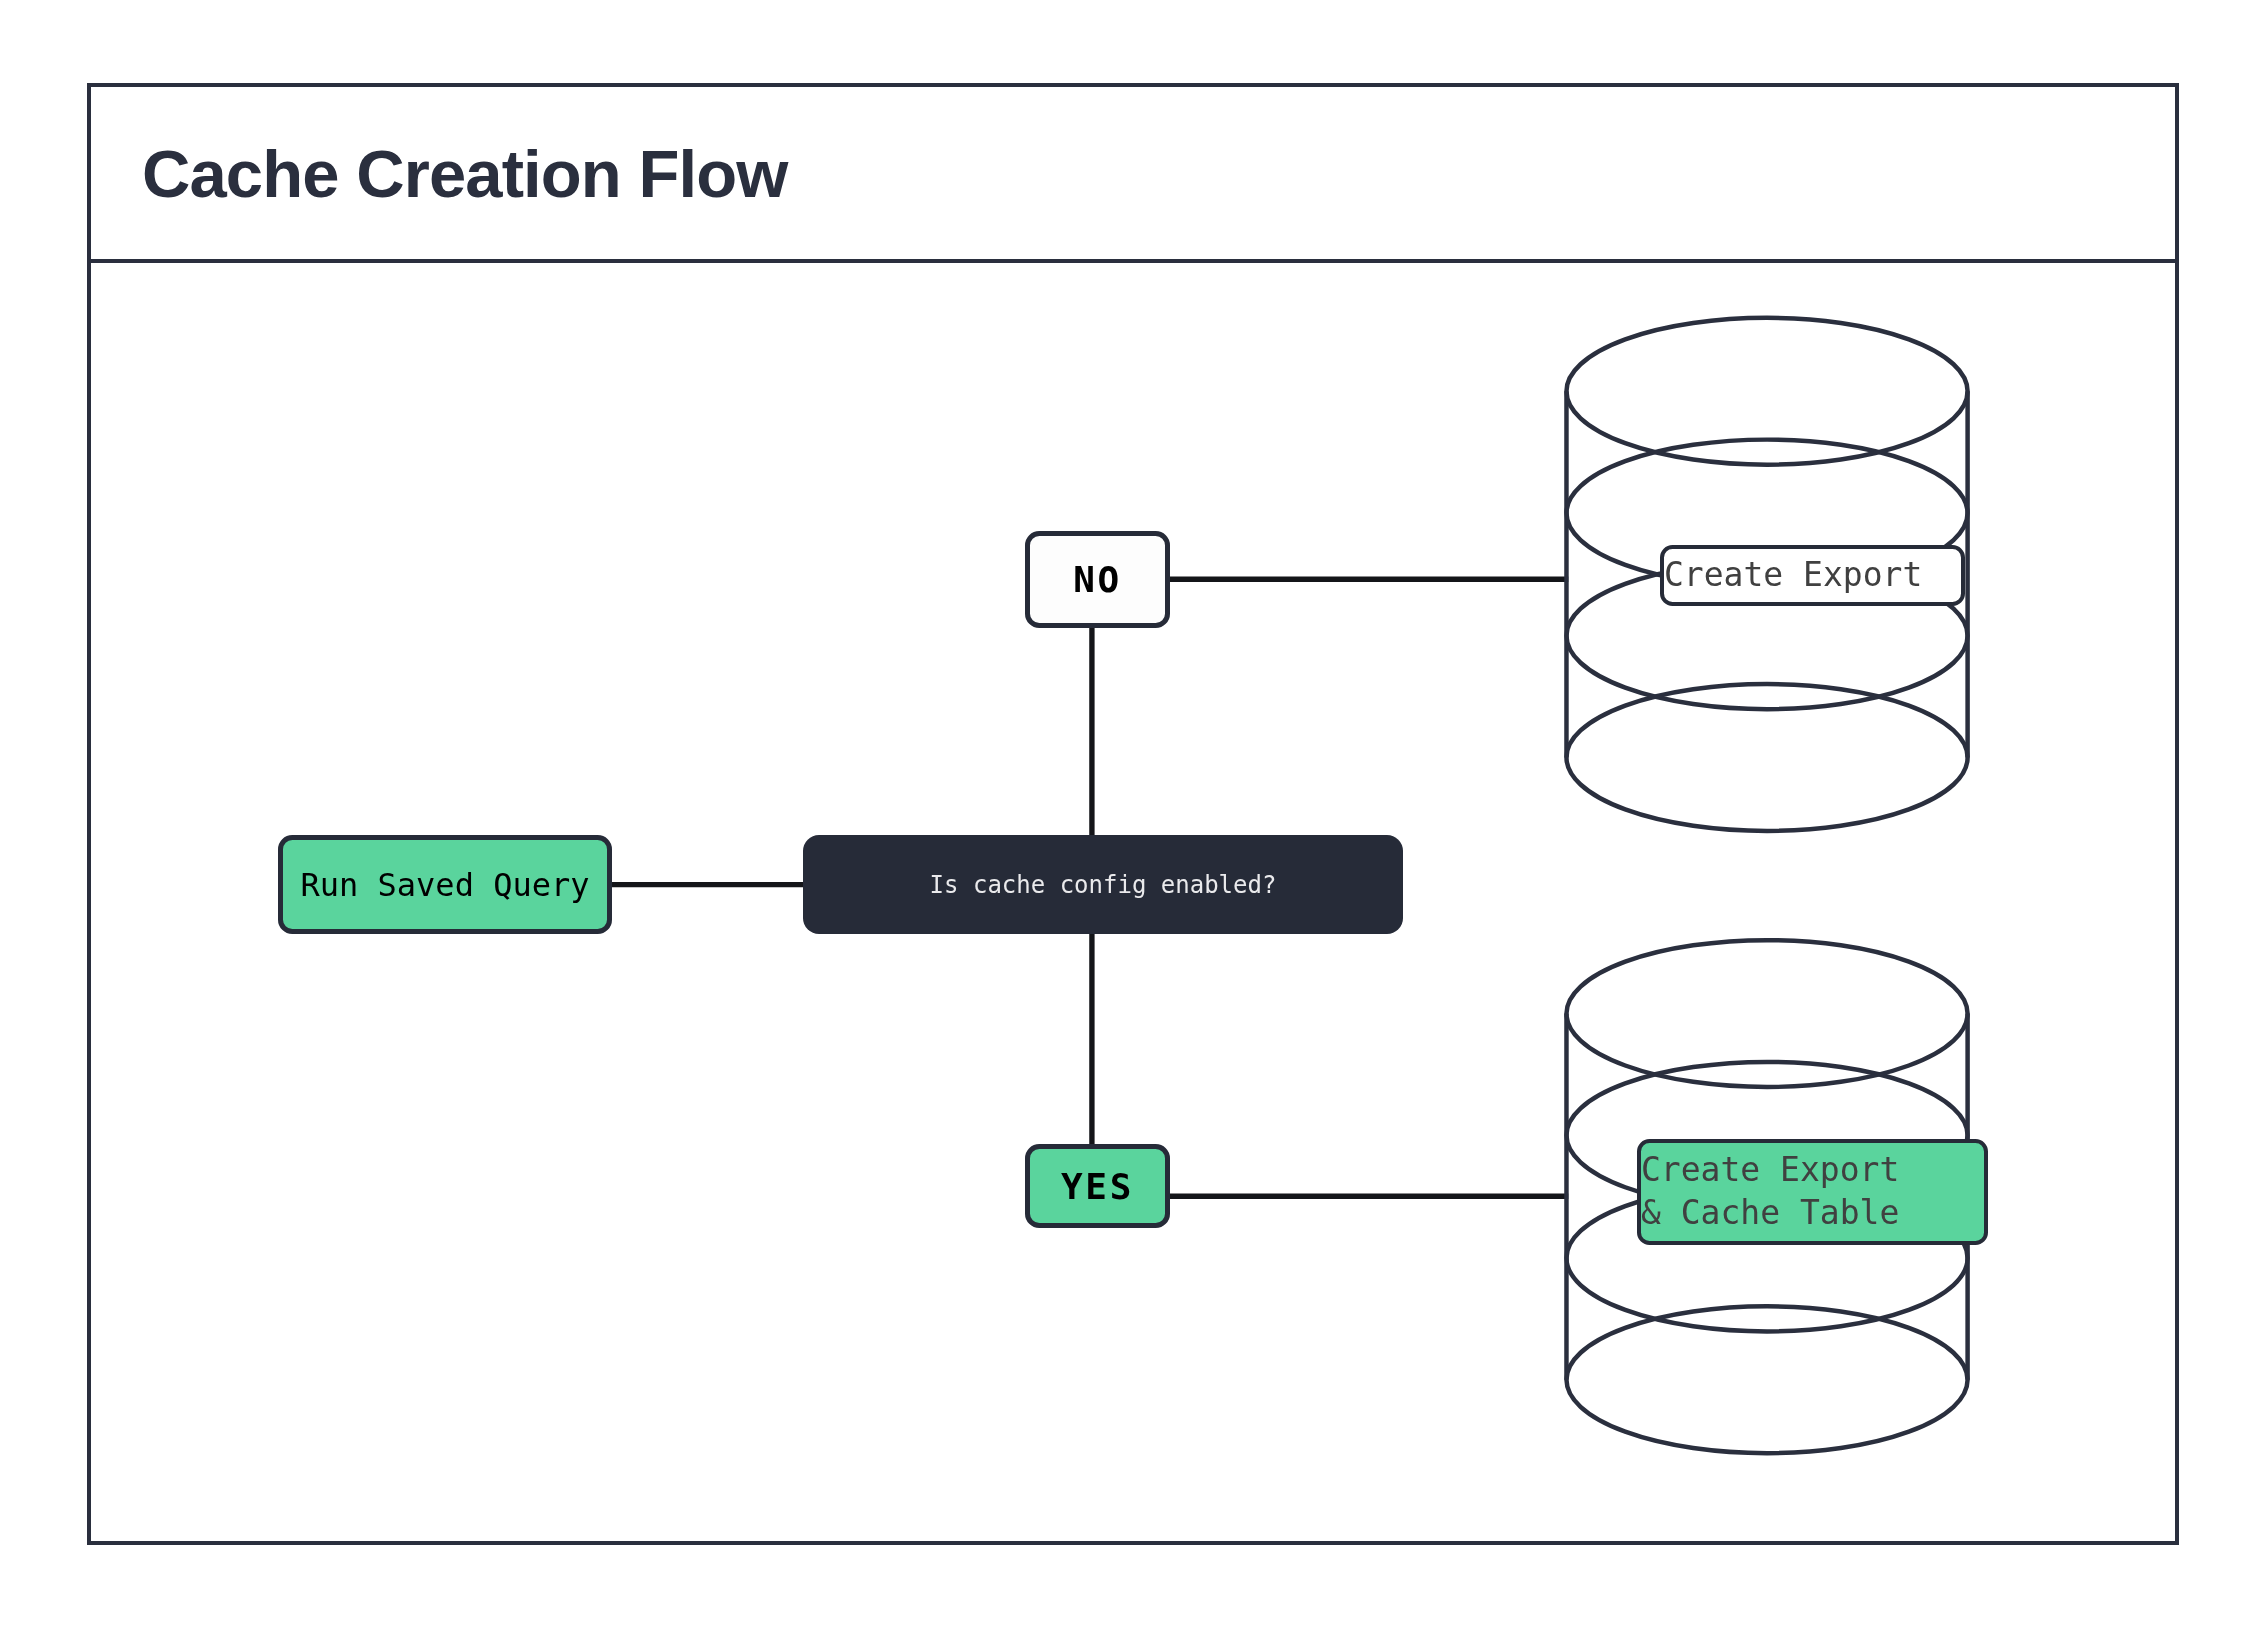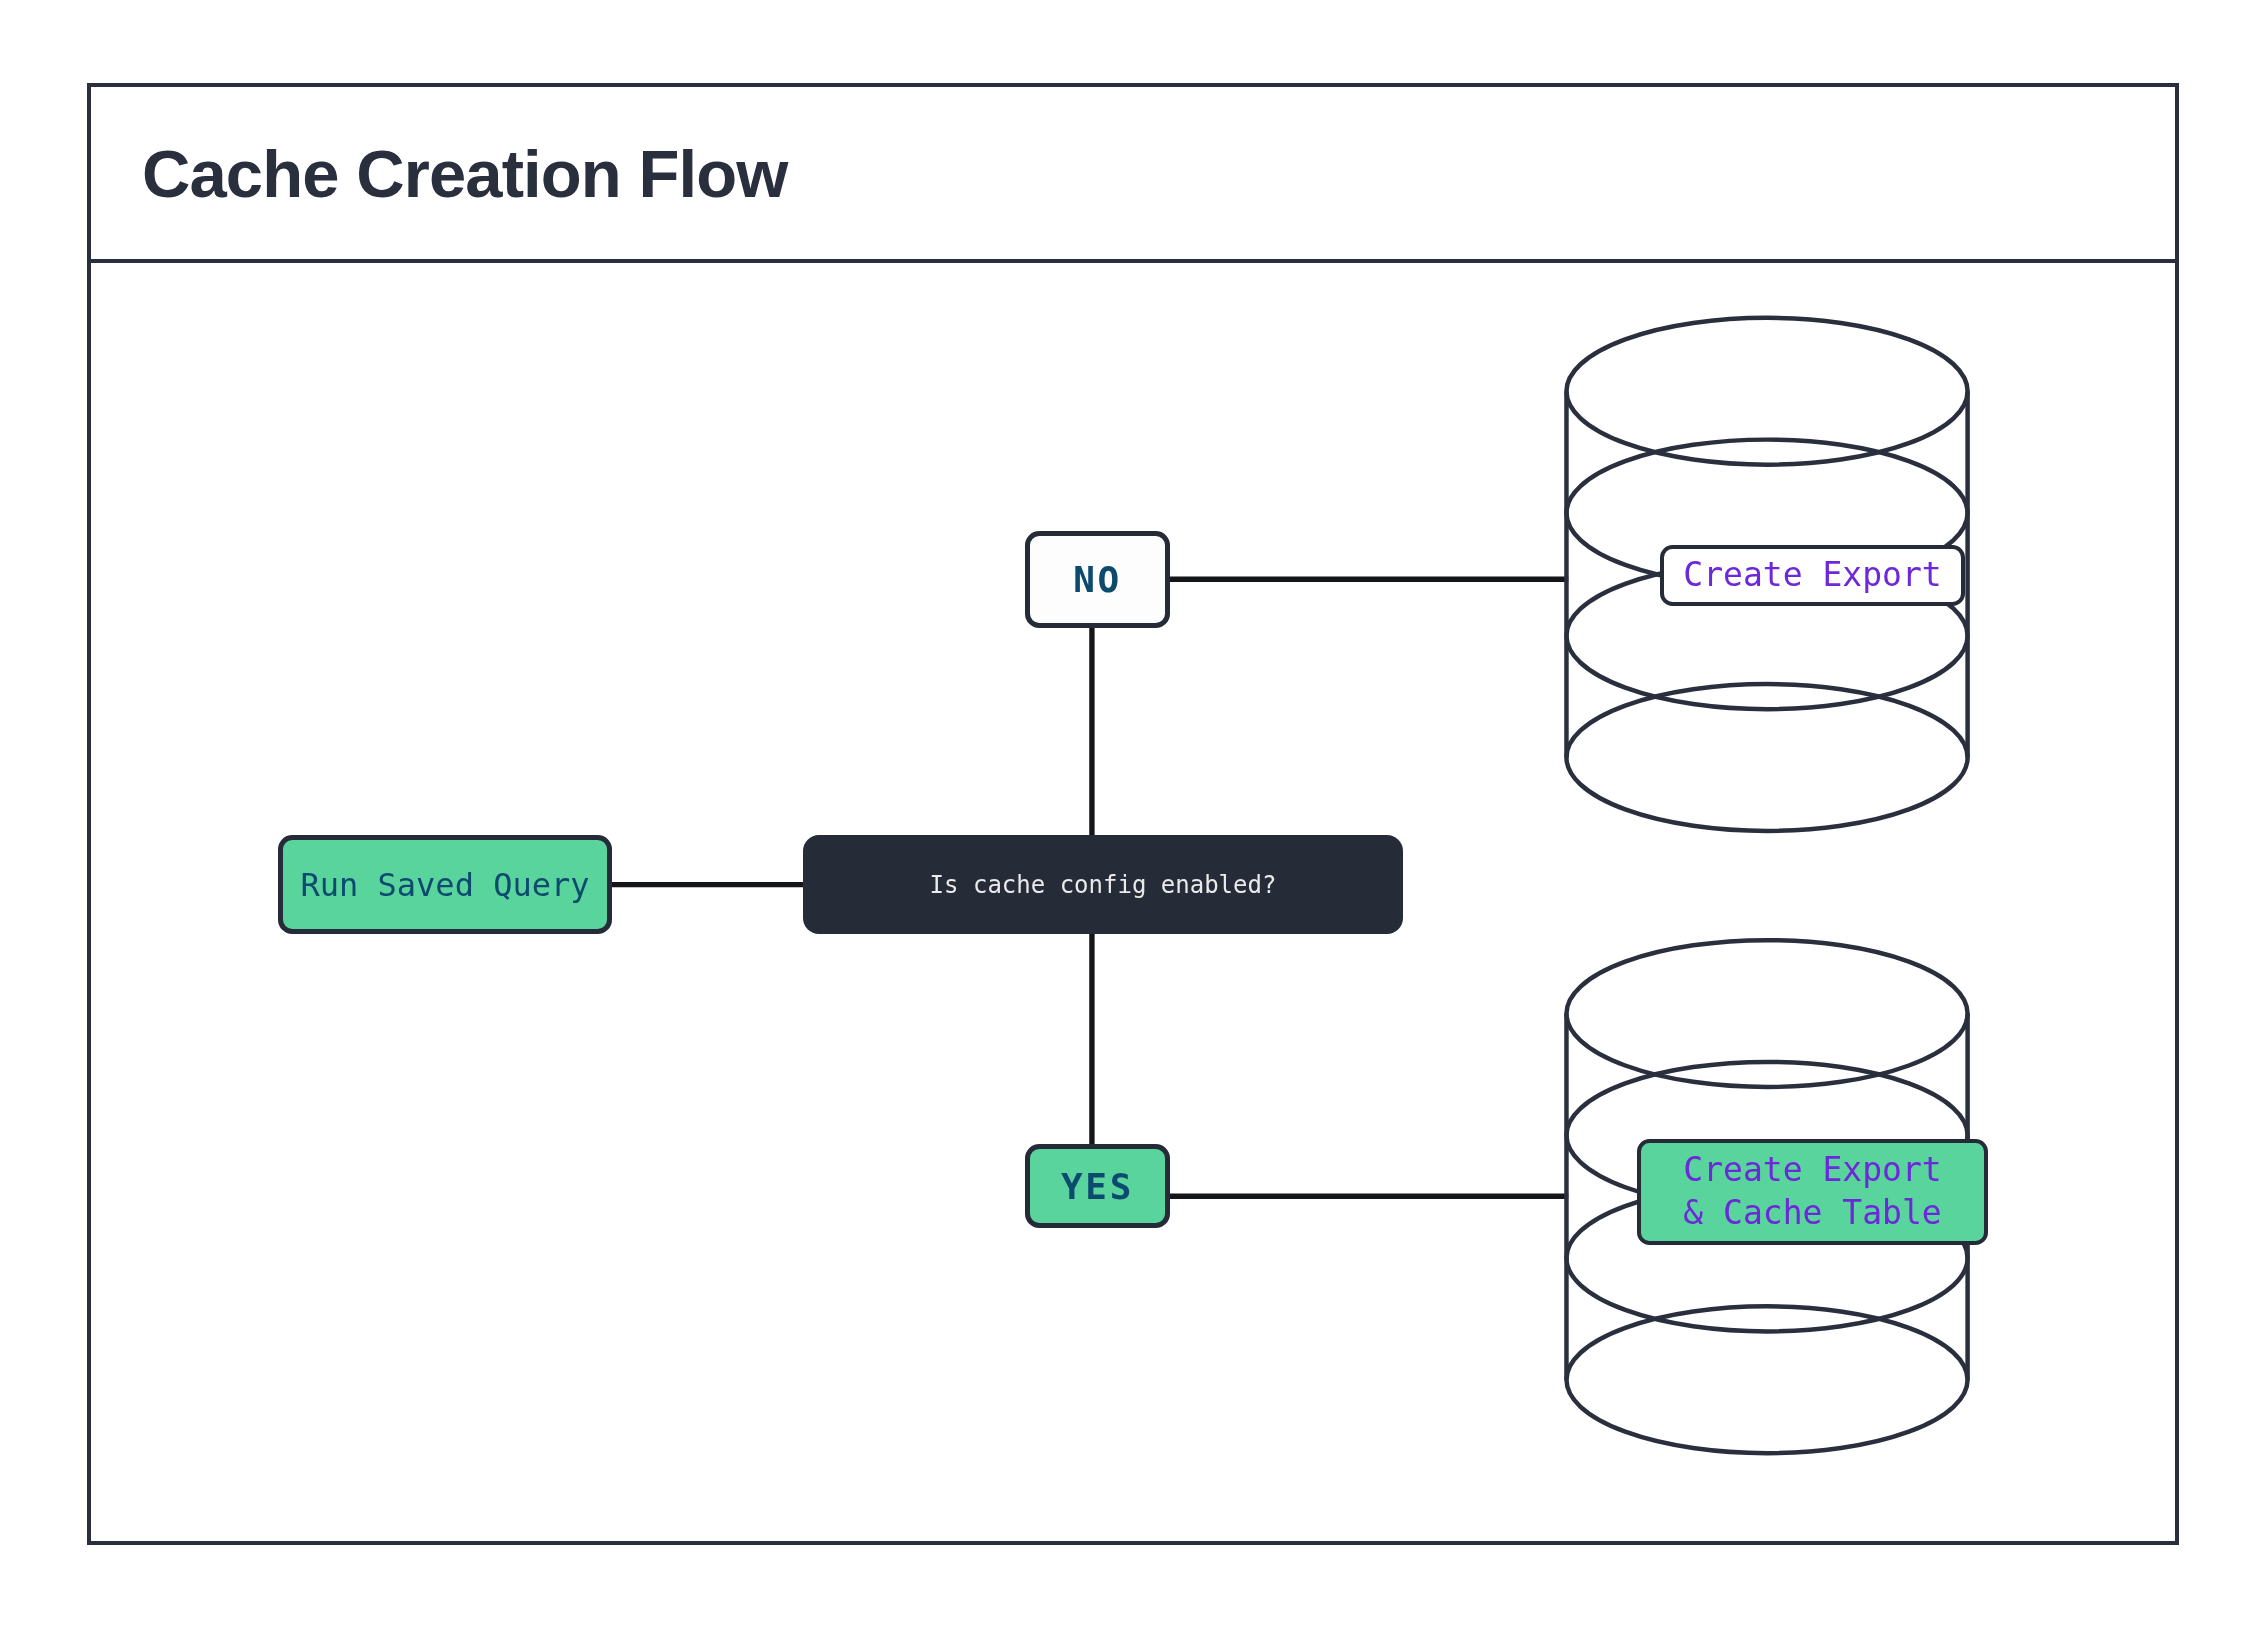--- a/index.html
+++ b/index.html
@@ -51,21 +51,21 @@
     left: 0;
     top: 0;
   }
   .node {
     position: absolute;
     box-sizing: border-box;
     display: flex;
     align-items: center;
     justify-content: center;
     text-align: center;
-    color: #0c4a6e;
+    color: #000000;
     white-space: pre;
   }
   .node-run {
     left: 278px; top: 835px; width: 334px; height: 99px;
     background: #5AD49D;
     border: 5.4px solid #262B38;
     border-radius: 14.3px;
     font-size: 32px;
   }
   .node-question {
@@ -84,24 +84,24 @@
     font-weight: 700;
     letter-spacing: 2.7px;
   }
   .node-no { left: 1025px; top: 531px; height: 97px; }
   .node-yes { left: 1025px; top: 1144px; height: 84px; background: #5AD49D; }
   .db-label {
     position: absolute;
     box-sizing: border-box;
     display: flex;
     flex-direction: column;
-    align-items: center;
+    align-items: flex-start;
     justify-content: center;
     text-align: center;
-    color: #6d28d9;
+    color: #404040;
     font-size: 33px;
     line-height: 1.3;
     white-space: pre;
   }
   .db-label-export {
     left: 1660px; top: 545px; width: 305px; height: 61px;
     background: #ffffff;
     border: 4.5px solid #262B38;
     border-radius: 12.5px;
   }

